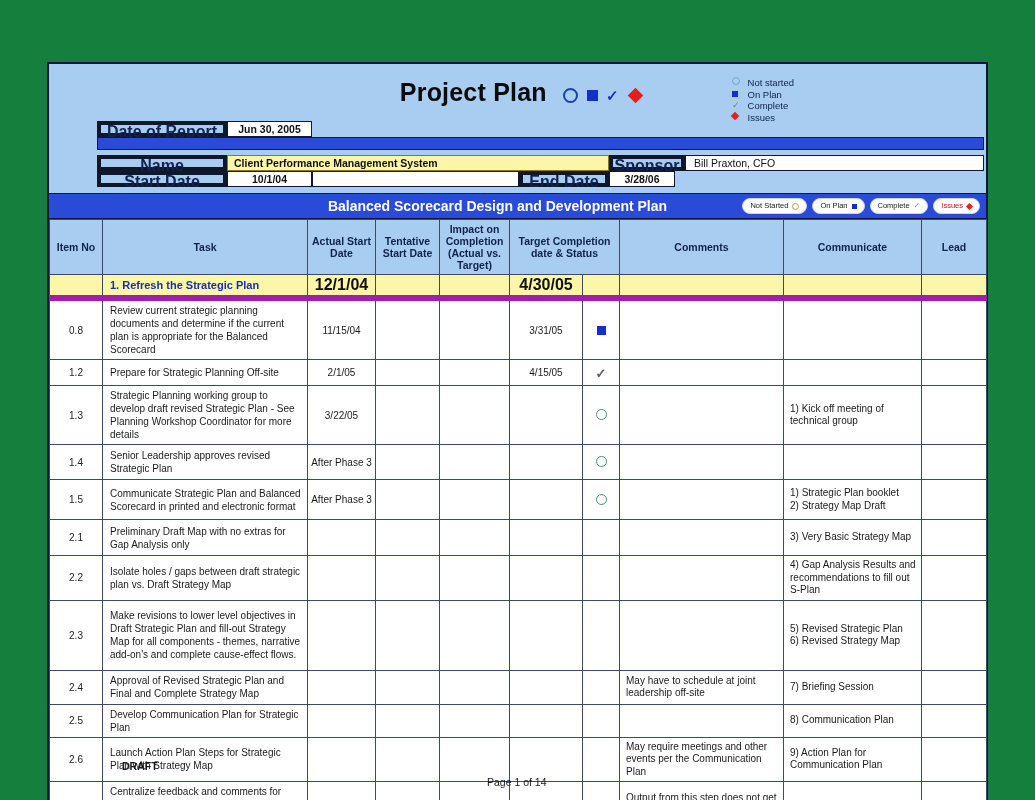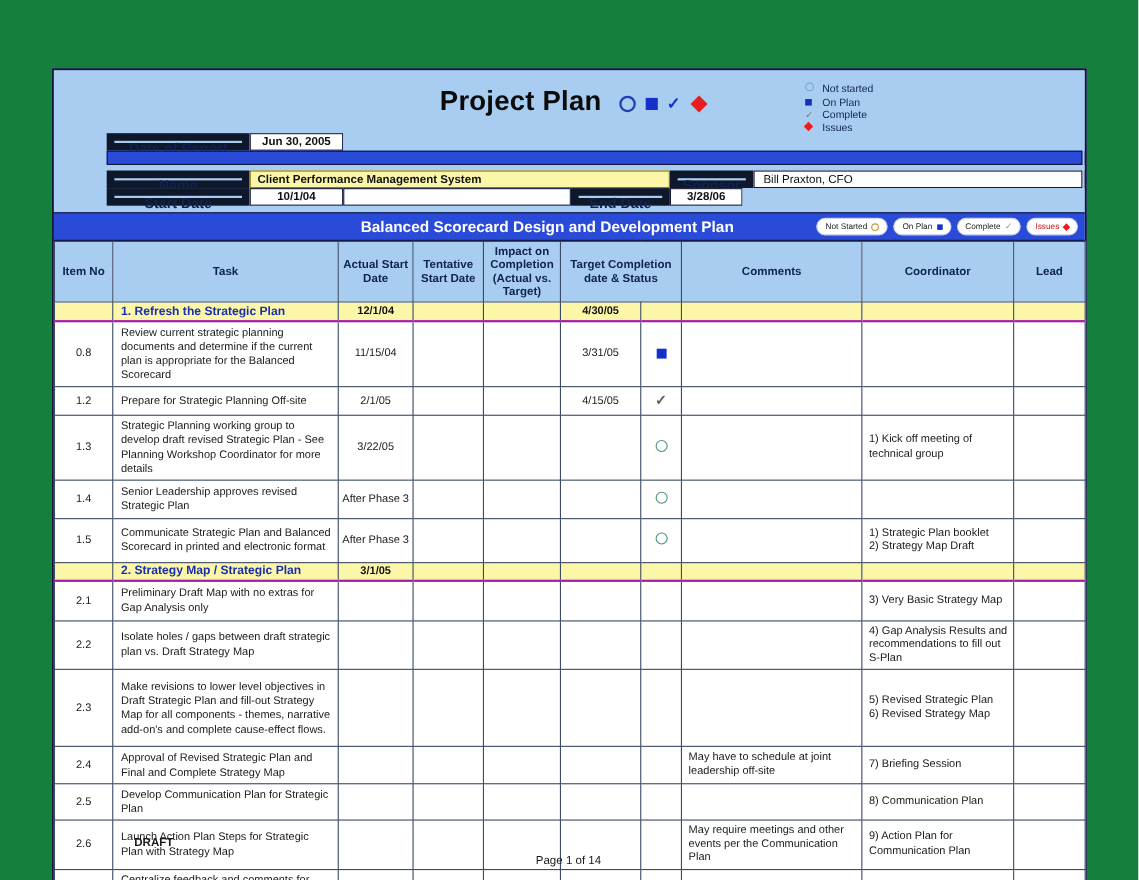--- a/index.html
+++ b/index.html
@@ -102,22 +102,22 @@
 
   
   .inforow {
     display: flex;
     height: 16px;
     box-sizing: border-box;
   }
   .info-pad-l { width: 48px; flex: 0 0 48px; background:#a8cdf0; }
   .cell-lbl {
     background: #a8cdf0;
-    border: 7px solid #0f172a;
-    font-size: 13px;
+    border: 4px solid #0f172a;
+    font-size: 16px;
     font-weight: bold;
     color: #10224f;
     text-align: center;
     line-height: 14px;
     box-sizing: border-box;
   }
   .cell-val {
     background: #ffffff;
     border: 1px solid #12173a;
     font-size: 10.5px;
@@ -246,34 +246,34 @@
     font-size: 10px;
     color: #1a1a1a;
     padding: 3px 4px 3px 6px;
     line-height: 12.5px;
     text-align: left;
   }
   td.lead { }
   tr.section td {
     background: #fbf6a8;
     border-top: 1px solid #8a7b15;
-    border-bottom: 2px solid #a21caf;
+    border-bottom: 6px solid #a21caf;
     height: 17px;
   }
   tr.section td.sect-title {
     color: #1a2fb0;
     font-weight: bold;
     font-size: 11px;
     padding-left: 7px;
     text-align: left;
   }
   tr.section td.sect-date {
     color: #101010;
     font-weight: bold;
-    font-size: 10px;
+    font-size: 16px;
     text-align: center;
   }
 
   .s-square { display:inline-block; width: 9px; height: 9px; background: #1430c8; }
   .s-check { color: #5f5f5f; font-size: 13px; font-weight: bold; }
   .s-circle {
     display:inline-block; width: 9px; height: 9px; border-radius: 50%;
     border: 1.5px solid #4f8f7a; background: transparent;
   }
 
@@ -405,21 +405,21 @@
       </colgroup>
       <thead>
         <tr>
           <th>Item No</th>
           <th>Task</th>
           <th>Actual Start Date</th>
           <th>Tentative Start Date</th>
           <th>Impact on Completion (Actual vs. Target)</th>
           <th colspan="2">Target Completion date &amp; Status</th>
           <th>Comments</th>
-          <th>Coordinator</th>
+          <th>Communicate</th>
           <th>Lead</th>
         </tr>
       </thead>
       <tbody id="table-body">
           <tr class="section">
             <td></td>
             <td class="sect-title">1. Refresh the Strategic Plan</td>
             <td class="sect-date">12/1/04</td>
             <td></td>
             <td></td>
@@ -482,32 +482,20 @@
             <td class="task">Communicate Strategic Plan and Balanced Scorecard in printed and electronic format</td>
             <td class="dt">After Phase 3</td>
             <td class="dt"></td>
             <td class="dt"></td>
             <td class="dt"></td>
             <td class="stat"><span class="s-circle"></span></td>
             <td class="cmt"></td>
             <td class="dlv">1) Strategic Plan booklet<br>2) Strategy Map Draft</td>
             <td class="lead"></td>
           </tr>
-          <tr class="section">
-            <td></td>
-            <td class="sect-title">2. Strategy Map / Strategic Plan</td>
-            <td class="sect-date">3/1/05</td>
-            <td></td>
-            <td></td>
-            <td class="sect-date"></td>
-            <td></td>
-            <td></td>
-            <td></td>
-            <td></td>
-          </tr>
           <tr style="height: 36px;">
             <td class="itemno">2.1</td>
             <td class="task">Preliminary Draft Map with no extras for Gap Analysis only</td>
             <td class="dt"></td>
             <td class="dt"></td>
             <td class="dt"></td>
             <td class="dt"></td>
             <td class="stat"></td>
             <td class="cmt"></td>
             <td class="dlv">3) Very Basic Strategy Map</td>

